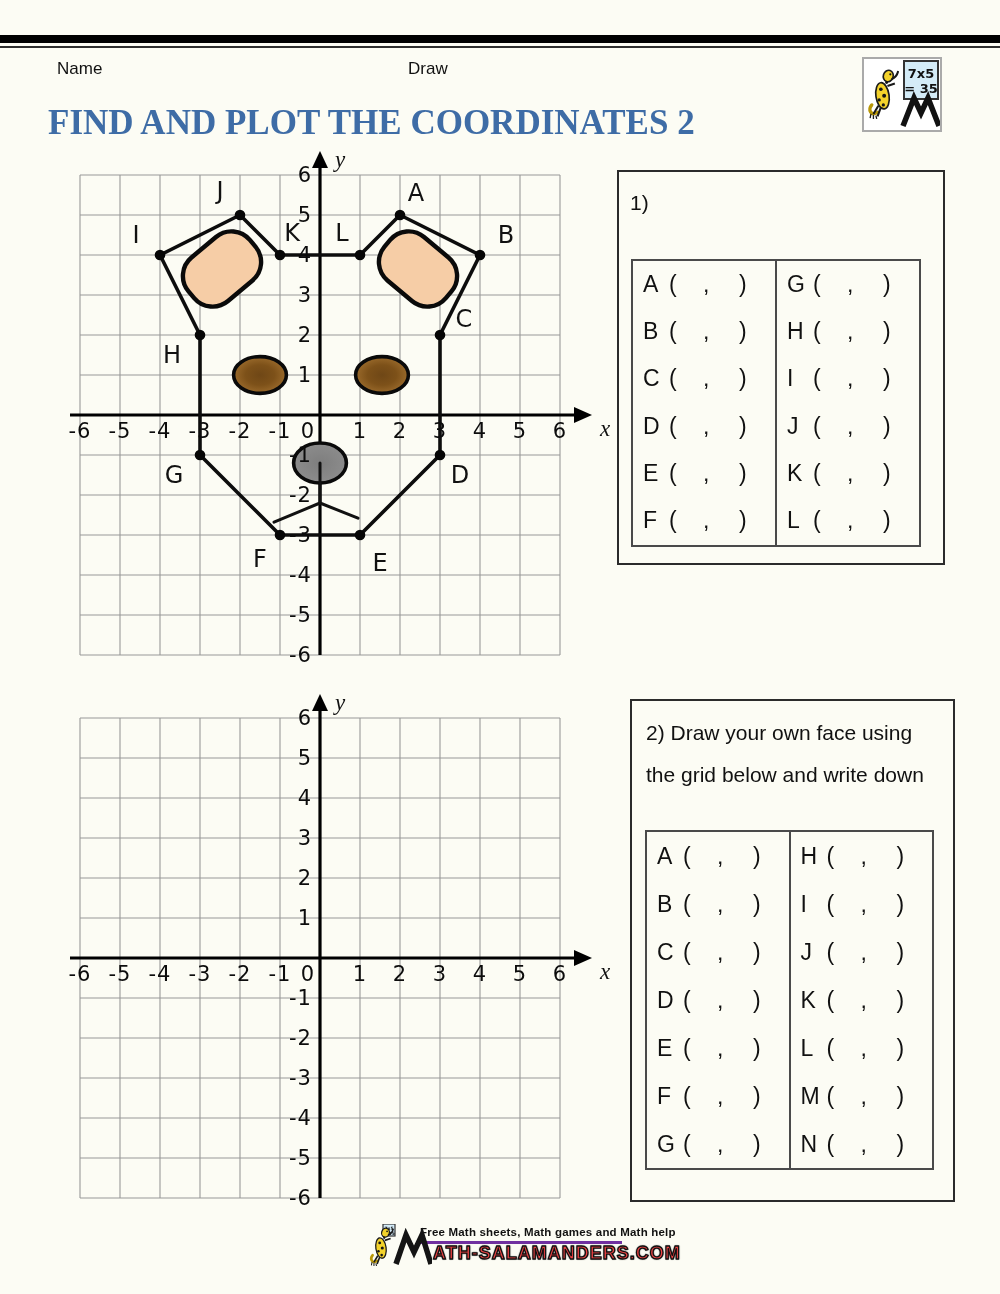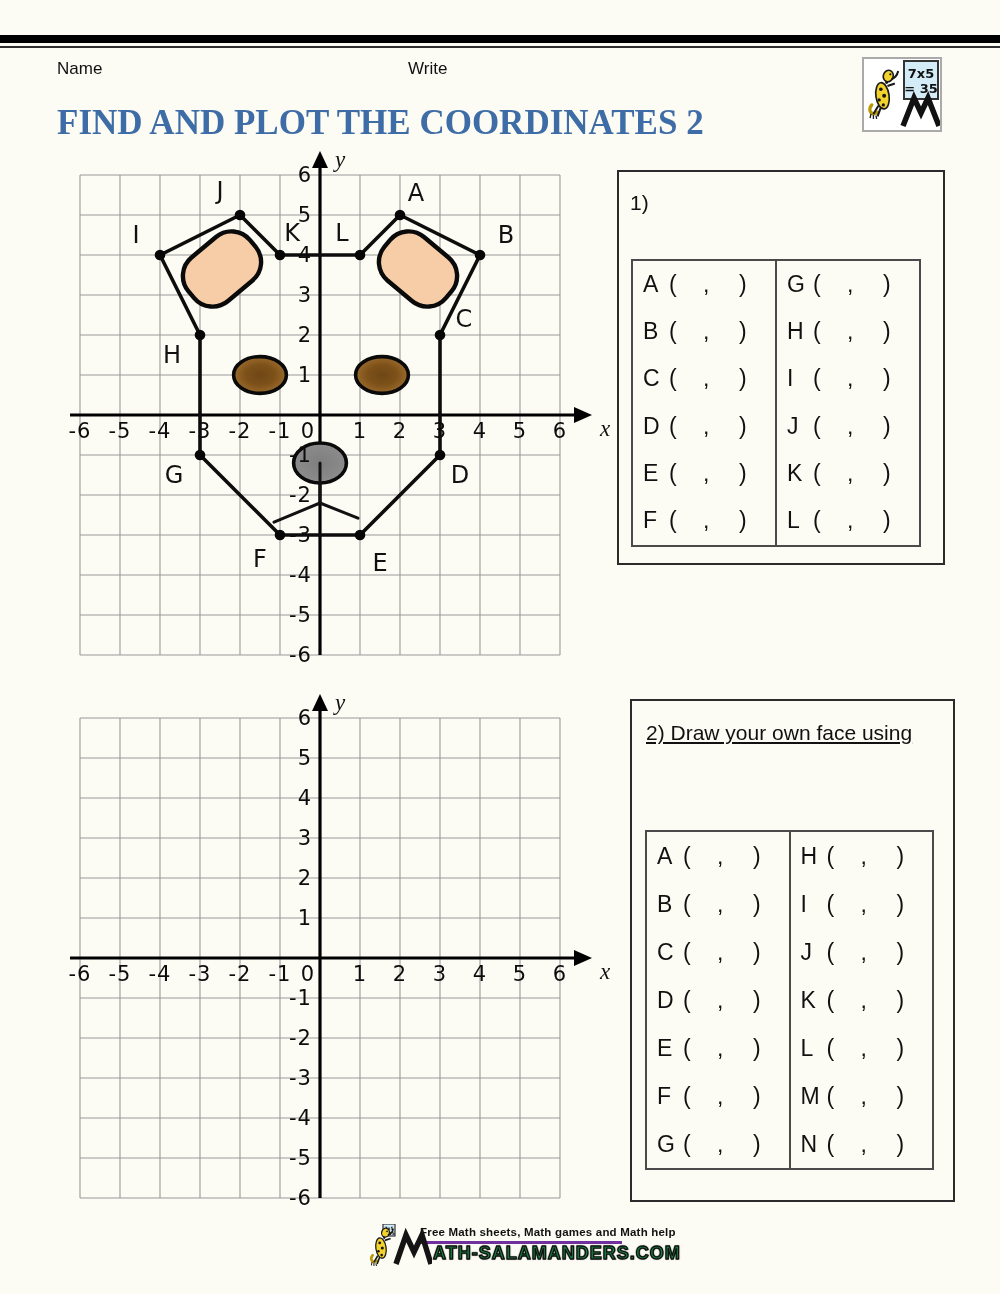--- a/index.html
+++ b/index.html
@@ -2,50 +2,50 @@
 <html><head>
 <meta charset="utf-8">
 <style>
   html,body{margin:0;padding:0;background:#ffffff;}
   .page{position:relative;width:1000px;height:1294px;background:#fcfcf4;
         font-family:"Liberation Sans",sans-serif;color:#111;overflow:hidden;}
   .topbar{position:absolute;left:0;top:35px;width:1000px;height:8px;background:#000;}
   .topbar-line{position:absolute;left:0;top:46px;width:1000px;height:2px;background:#2e2e2e;}
   .name-label{position:absolute;left:57px;top:59px;font-size:17px;}
   .date-label{position:absolute;left:408px;top:59px;font-size:17px;}
-  .title{position:absolute;left:57px;top:103px;font-family:"Liberation Serif",serif;
+  .title{position:absolute;left:48px;top:103px;font-family:"Liberation Serif",serif;
          font-size:35px;font-weight:600;color:#3e6ca6;letter-spacing:0px;white-space:nowrap;}
   .logo-box{position:absolute;left:862px;top:57px;width:80px;height:75px;background:#fff;
             border:2px solid #aaa;box-sizing:border-box;}
   .grid-svg{position:absolute;}
   #grid1{left:48px;top:146px;}
   #grid2{left:48px;top:689px;}
   .qbox{position:absolute;background:#fcfcf4;border:2px solid #2b2b2b;box-sizing:border-box;}
   #q1-box{left:617px;top:170px;width:328px;height:395px;}
   #q2-box{left:630px;top:699px;width:325px;height:503px;}
   .qtext{font-size:21px;line-height:33px;}
   #q1-box .qtext{display:flex;padding:14px 10px 0 11px;}
   .qnum{width:34px;flex:none;}
-  #q2-box .qtext{padding:11px 10px 0 14px;line-height:41.5px;text-decoration:underline;}
+  #q2-box .qtext{padding:11px 10px 0 14px;line-height:41.5px;}
   .coord-table{position:absolute;border:2px solid #4a4a4a;display:flex;box-sizing:border-box;}
   #q1-table{left:12px;top:87px;width:290px;height:288px;}
   #q2-table{left:13px;top:129px;width:289px;height:340px;}
   .ctcol{flex:1;}
   .ctcol.right{border-left:2px solid #4a4a4a;}
   .coord-row{display:flex;align-items:center;font-size:23px;}
   #q1-table .coord-row{height:47.2px;}
   #q2-table .coord-row{height:48px;}
   .cl{margin-left:10px;width:26px;flex:none;}
   .op{width:34px;flex:none;}
   .cm{width:36px;flex:none;}
   .footer-tagline{position:absolute;left:420px;top:1226px;font-size:11.5px;font-weight:bold;
                   letter-spacing:0.2px;white-space:nowrap;}
   .footer-line{position:absolute;left:420px;top:1241px;width:202px;height:3px;}
   .footer-site{position:absolute;left:433px;top:1243px;font-size:18px;font-weight:800;
-               letter-spacing:1px;color:#15803d;-webkit-text-stroke:1.3px #111;
+               letter-spacing:1px;color:#ef4444;-webkit-text-stroke:1.3px #111;
                text-shadow:0 0 1.5px #000,0 0 1.5px #000;white-space:nowrap;}
   #footer-icon{position:absolute;left:368px;top:1224px;}
 </style>
 </head>
 <body>
 
 <div class="page" style="background: rgb(252, 252, 244);">
 
   <svg width="0" height="0" style="position:absolute">
     <defs>
@@ -64,21 +64,21 @@
         <circle cx="21" cy="47" r="2" fill="#151515"></circle>
         <circle cx="25" cy="20" r="1.8" fill="#151515"></circle>
       </symbol>
     </defs>
   </svg>
 
   <div class="topbar" style="background: rgb(0, 0, 0);"></div>
   <div class="topbar-line"></div>
 
   <div class="name-label">Name</div>
-  <div class="date-label">Write</div>
+  <div class="date-label">Draw</div>
   <div class="title" style="color: rgb(62, 108, 166);">FIND AND PLOT THE COORDINATES 2</div>
 
   <div class="logo-box">
     <svg width="76" height="71" viewBox="0 0 76 71">
       <rect x="40" y="2" width="34" height="38" fill="#d4ecf8" stroke="#333" stroke-width="2"></rect>
       <text x="57" y="19" font-size="13" font-weight="bold" text-anchor="middle" font-family="DejaVu Sans, sans-serif" fill="#111">7x5</text>
       <text x="57" y="34" font-size="13" font-weight="bold" text-anchor="middle" font-family="DejaVu Sans, sans-serif" fill="#111">= 35</text>
       <path d="M39,67 L50,39 L57,54 L64,39 L75,67" stroke="#111" stroke-width="5.5" fill="none"></path>
       <use href="#sala" x="2" y="7" width="33" height="53"></use>
     </svg>
@@ -349,21 +349,21 @@
             <span class="cm">,</span>
             <span class="cp">)</span>
           </div>
         </div>
     </div>
   </div>
 
   <div class="qbox" id="q2-box">
     <div class="qtext">
       <span>2) Draw your own face using</span><br>
-      <br>
+      <span>the grid below and write down</span><br>
     </div>
     <div class="coord-table" id="q2-table">
       <div class="ctcol" id="q2-col-left">
           <div class="coord-row">
             <span class="cl">A</span>
             <span class="op">(</span>
             <span class="cm">,</span>
             <span class="cp">)</span>
           </div>
           <div class="coord-row">

